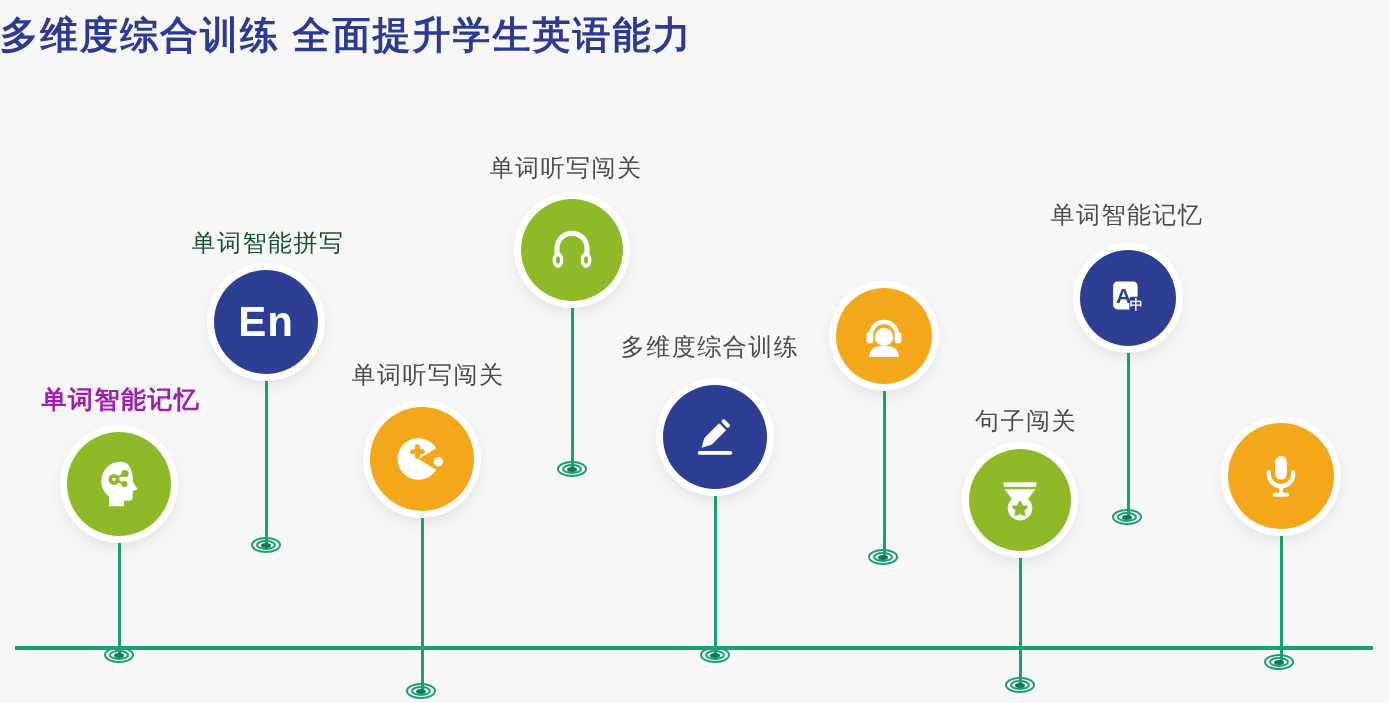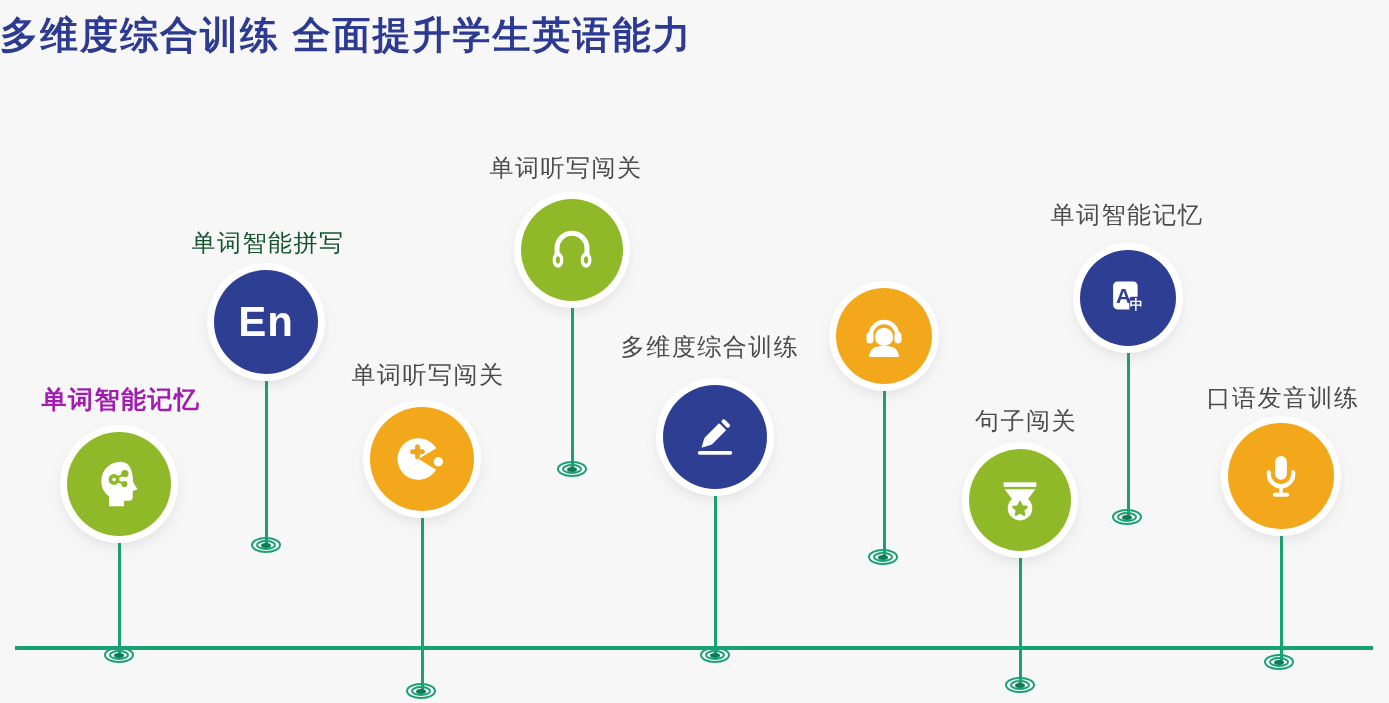--- a/index.html
+++ b/index.html
@@ -199,21 +199,20 @@
       </svg>
     </div>
     <div class="bull" style="left:1112px;top:509px">
         <span class="b1"></span>
         <span class="b2"></span>
         <span class="b3" style="background: rgb(12, 123, 84);"></span>
       </div>
   </div>
 
   <div class="node" style="--c: #f3a71b;">
-    <div class="label" style="left: 1283px; top: 382px; color: rgb(75, 75, 75);">口语发音训练</div>
     <div class="vline" style="left:1279.5px;top:476px;height:186px"></div>
     <div class="circle" style="left:1228px;top:423px;width:106px;height:106px">
       <svg width="58" height="58" viewBox="0 0 64 64">
         <rect x="25.5" y="10" width="13" height="26" rx="6.5" fill="#fff"></rect>
         <path d="M18.5 28 L18.5 30 A13.5 13.5 0 0 0 45.5 30 L45.5 28" fill="none" stroke="#fff" stroke-width="4.6" stroke-linecap="round"></path>
         <rect x="30" y="44" width="4" height="7" fill="#fff"></rect>
         <rect x="23" y="50.5" width="18" height="4.5" rx="2" fill="#fff"></rect>
       </svg>
     </div>
     <div class="bull" style="left:1264px;top:654px">

